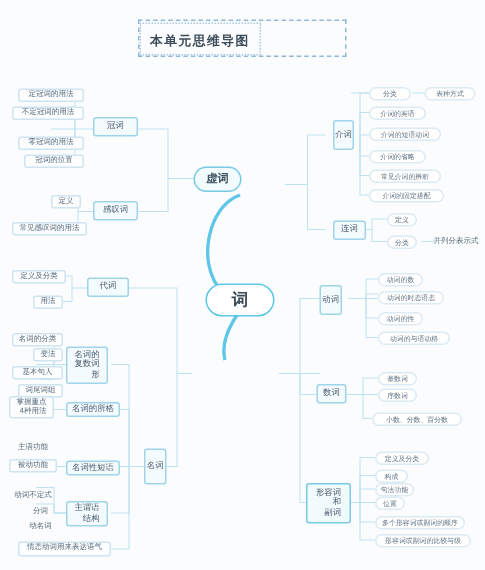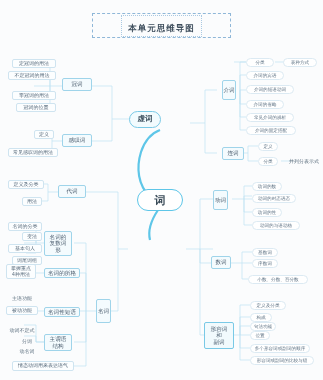--- a/index.html
+++ b/index.html
@@ -9,37 +9,37 @@
     font-family:"Liberation Sans","DejaVu Sans",sans-serif;
     overflow:hidden;position:relative;
   }
   #stage{position:absolute;inset:0;width:323px;height:380px;}
   svg.links{position:absolute;left:0;top:0;width:323px;height:380px;pointer-events:none;}
 
   
   #title-frame{
     position:absolute;left:92px;top:13px;width:139px;height:25px;
     border:1px dashed #8fb7d8;
-    display:flex;align-items:center;justify-content:center;
+    display:flex;align-items:center;justify-content:flex-start;
     box-sizing:border-box;
   }
   #title-frame .inner{
     border:1px dotted #aac9e2;
     padding:1px 6px;
   }
   #title-text{
     font-size:8.5px;color:#3d4d5c;letter-spacing:1px;
     font-weight:bold;white-space:nowrap;
   }
 
   
   .node{
     position:absolute;box-sizing:border-box;
     display:flex;align-items:center;justify-content:center;
-    text-align:center;line-height:1.12;
+    text-align:right;line-height:1.12;
     color:#4a5b68;white-space:pre-line;
   }
   
   .n0{
     border:1.6px solid #5ec6e8;border-radius:14px;background:#ffffff;
     font-size:11px;color:#3a4b58;font-weight:bold;
   }
   
   .n1{
     border:1px solid #79c9e6;border-radius:9px;background:#f2fbfe;

